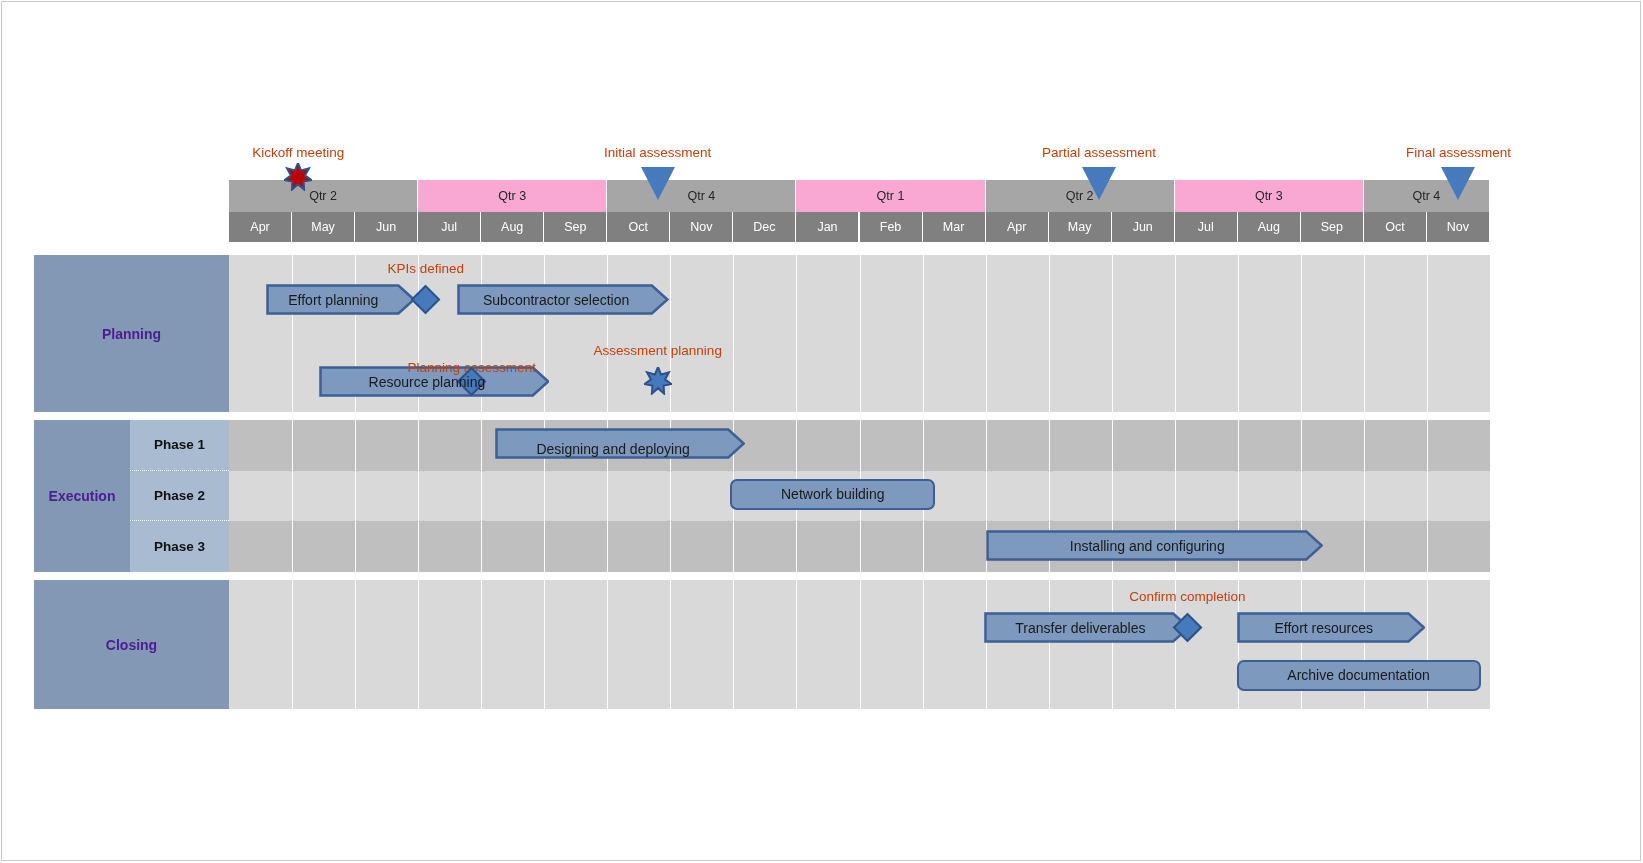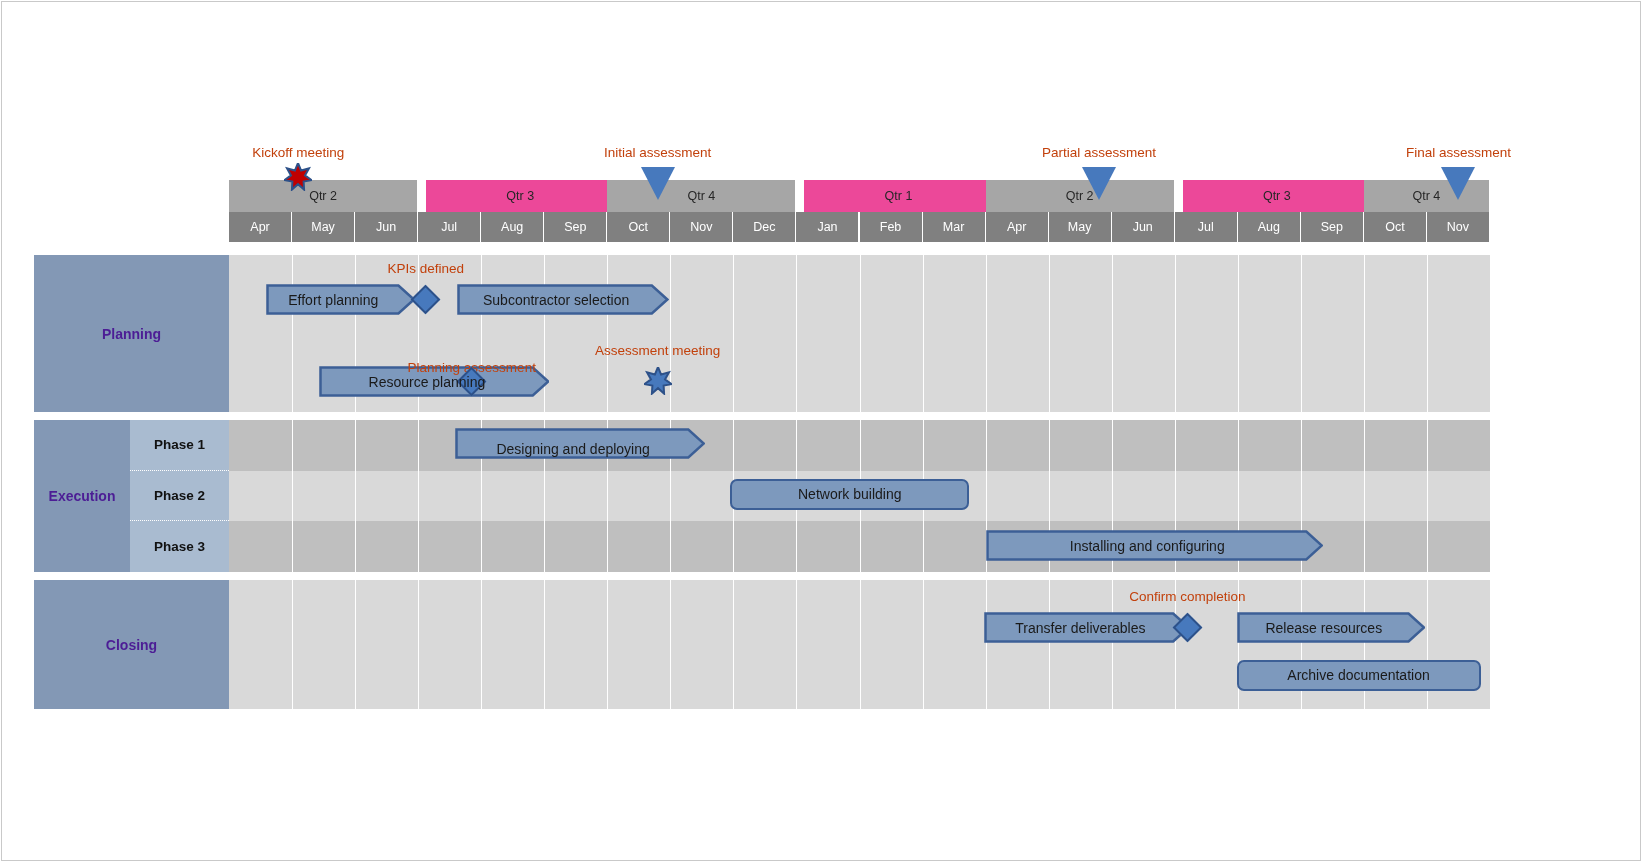--- a/index.html
+++ b/index.html
@@ -19,21 +19,21 @@
     background:#fff;
   }
   #canvas { position:absolute; left:0; top:0; width:1643px; height:863px; }
   .qtr-cell {
     position:absolute; top:0; height:100%;
     display:flex; align-items:center; justify-content:center;
     font-size:12.5px; color:#262626;
     border-right:1px solid #ffffff;
   }
   .qtr-cell.dark  { background:#a6a6a6; }
-  .qtr-cell.light { background:#ec4899;margin-left:8px; }
+  .qtr-cell.light { background:#f9a8d4; }
   .month-cell {
     position:absolute; top:0; height:100%;
     display:flex; align-items:center; justify-content:center;
     font-size:12.5px; color:#ffffff; background:#808080;
     border-right:1px solid #ffffff;
   }
 
   
   .band { position:absolute; }
   .band-label {
@@ -186,21 +186,21 @@
     <div class="bar chevron" style="left: 457.241px; top: 283.5px; width: 211.848px; height: 31px;">
       <div class="chev-bg"><svg width="211.848" height="31" viewBox="0 0 211.848 31" preserveAspectRatio="none">
           <polygon points="1.5,1.5 194.848,1.5 210.348,15.5 194.848,29.5 1.5,29.5" fill="#7d99bd" stroke="#3c5f96" stroke-width="2.5"></polygon>
         </svg></div>
       <span class="chev-txt">Subcontractor selection</span>
     </div>
     <div class="ms-label" style="left: 315.716px; top: 261px; width: 220px;">KPIs defined</div>
     <div class="diamond" style="left: 415.216px; top: 288.5px; width: 21px; height: 21px;"></div>
     <div class="ms-label" style="left: 361.743px; top: 343px; width: 220px; margin-top: 17px;">Planning assessment</div>
     <div class="diamond" style="left: 461.243px; top: 370.5px; width: 21px; height: 21px;"></div>
-    <div class="ms-label" style="left: 547.74px; top: 343px; width: 220px;">Assessment meeting</div>
+    <div class="ms-label" style="left: 547.74px; top: 343px; width: 220px;">Assessment planning</div>
     <div class="star" style="left: 643.74px; top: 367px;"><svg width="28" height="28" viewBox="0 0 28 28">
         <polygon points="14.00,0.00 17.12,7.51 24.95,5.27 21.02,12.40 27.65,17.12 19.63,18.49 20.07,26.61 14.00,21.20 7.93,26.61 8.37,18.49 0.35,17.12 6.98,12.40 3.05,5.27 10.88,7.51" fill="#4779bd" stroke="#2d5189" stroke-width="2"></polygon>
       </svg></div>
     <div class="band" style="left: 34px; top: 420px; width: 1456px; height: 152px;">
       <div class="band-label" style="width: 96px;">Execution</div>
       <div class="phase-col" style="left: 96px; width: 99px;">
         <div class="phase-label" style="top: 0px; height: 50.6667px;">Phase 1</div>
         <div class="phase-label" style="top: 50.6667px; height: 50.6667px;">Phase 2</div>
         <div class="phase-label" style="top: 101.333px; height: 50.6667px; border-bottom: none;">Phase 3</div>
       </div>
@@ -222,27 +222,27 @@
         <div class="vline" style="left: 756.6px;"></div>
         <div class="vline" style="left: 819.65px;"></div>
         <div class="vline" style="left: 882.7px;"></div>
         <div class="vline" style="left: 945.75px;"></div>
         <div class="vline" style="left: 1008.8px;"></div>
         <div class="vline" style="left: 1071.85px;"></div>
         <div class="vline" style="left: 1134.9px;"></div>
         <div class="vline" style="left: 1197.95px;"></div>
       </div>
     </div>
-    <div class="bar chevron" style="left: 455px; top: 427.5px; width: 250.308px; height: 43px;">
+    <div class="bar chevron" style="left: 495px; top: 427.5px; width: 250.308px; height: 43px;">
       <div class="chev-bg"><svg width="250.30849999999998" height="31" viewBox="0 0 250.30849999999998 31" preserveAspectRatio="none">
           <polygon points="1.5,1.5 233.30849999999998,1.5 248.80849999999998,15.5 233.30849999999998,29.5 1.5,29.5" fill="#7d99bd" stroke="#3c5f96" stroke-width="2.5"></polygon>
         </svg></div>
       <span class="chev-txt">Designing and deploying</span>
     </div>
-    <div class="bar rounded" style="left: 730.247px; top: 478.5px; width: 239px; height: 31px;">
+    <div class="bar rounded" style="left: 730.247px; top: 478.5px; width: 205px; height: 31px;">
       <span>Network building</span>
     </div>
     <div class="bar chevron" style="left: 985.6px; top: 529.5px; width: 337.317px; height: 31px;">
       <div class="chev-bg"><svg width="337.31750000000005" height="31" viewBox="0 0 337.31750000000005 31" preserveAspectRatio="none">
           <polygon points="1.5,1.5 320.31750000000005,1.5 335.81750000000005,15.5 320.31750000000005,29.5 1.5,29.5" fill="#7d99bd" stroke="#3c5f96" stroke-width="2.5"></polygon>
         </svg></div>
       <span class="chev-txt">Installing and configuring</span>
     </div>
     <div class="band" style="left: 34px; top: 580px; width: 1456px; height: 129px;">
       <div class="band-label" style="width: 195px;">Closing</div>
@@ -272,20 +272,20 @@
     <div class="bar chevron" style="left: 984.339px; top: 611.5px; width: 206.173px; height: 31px;">
       <div class="chev-bg"><svg width="206.17349999999996" height="31" viewBox="0 0 206.17349999999996 31" preserveAspectRatio="none">
           <polygon points="1.5,1.5 189.17349999999996,1.5 204.67349999999996,15.5 189.17349999999996,29.5 1.5,29.5" fill="#7d99bd" stroke="#3c5f96" stroke-width="2.5"></polygon>
         </svg></div>
       <span class="chev-txt">Transfer deliverables</span>
     </div>
     <div class="bar chevron" style="left: 1236.54px; top: 611.5px; width: 188.519px; height: 31px;">
       <div class="chev-bg"><svg width="188.51949999999988" height="31" viewBox="0 0 188.51949999999988 31" preserveAspectRatio="none">
           <polygon points="1.5,1.5 171.51949999999988,1.5 187.01949999999988,15.5 171.51949999999988,29.5 1.5,29.5" fill="#7d99bd" stroke="#3c5f96" stroke-width="2.5"></polygon>
         </svg></div>
-      <span class="chev-txt">Release resources</span>
+      <span class="chev-txt">Effort resources</span>
     </div>
     <div class="bar rounded" style="left: 1236.54px; top: 659.5px; width: 244.004px; height: 31px;">
       <span>Archive documentation</span>
     </div>
     <div class="ms-label" style="left: 1077.36px; top: 589px; width: 220px;">Confirm completion</div>
     <div class="diamond" style="left: 1176.86px; top: 616.5px; width: 21px; height: 21px;"></div>
   </div>
 
 </body></html>

